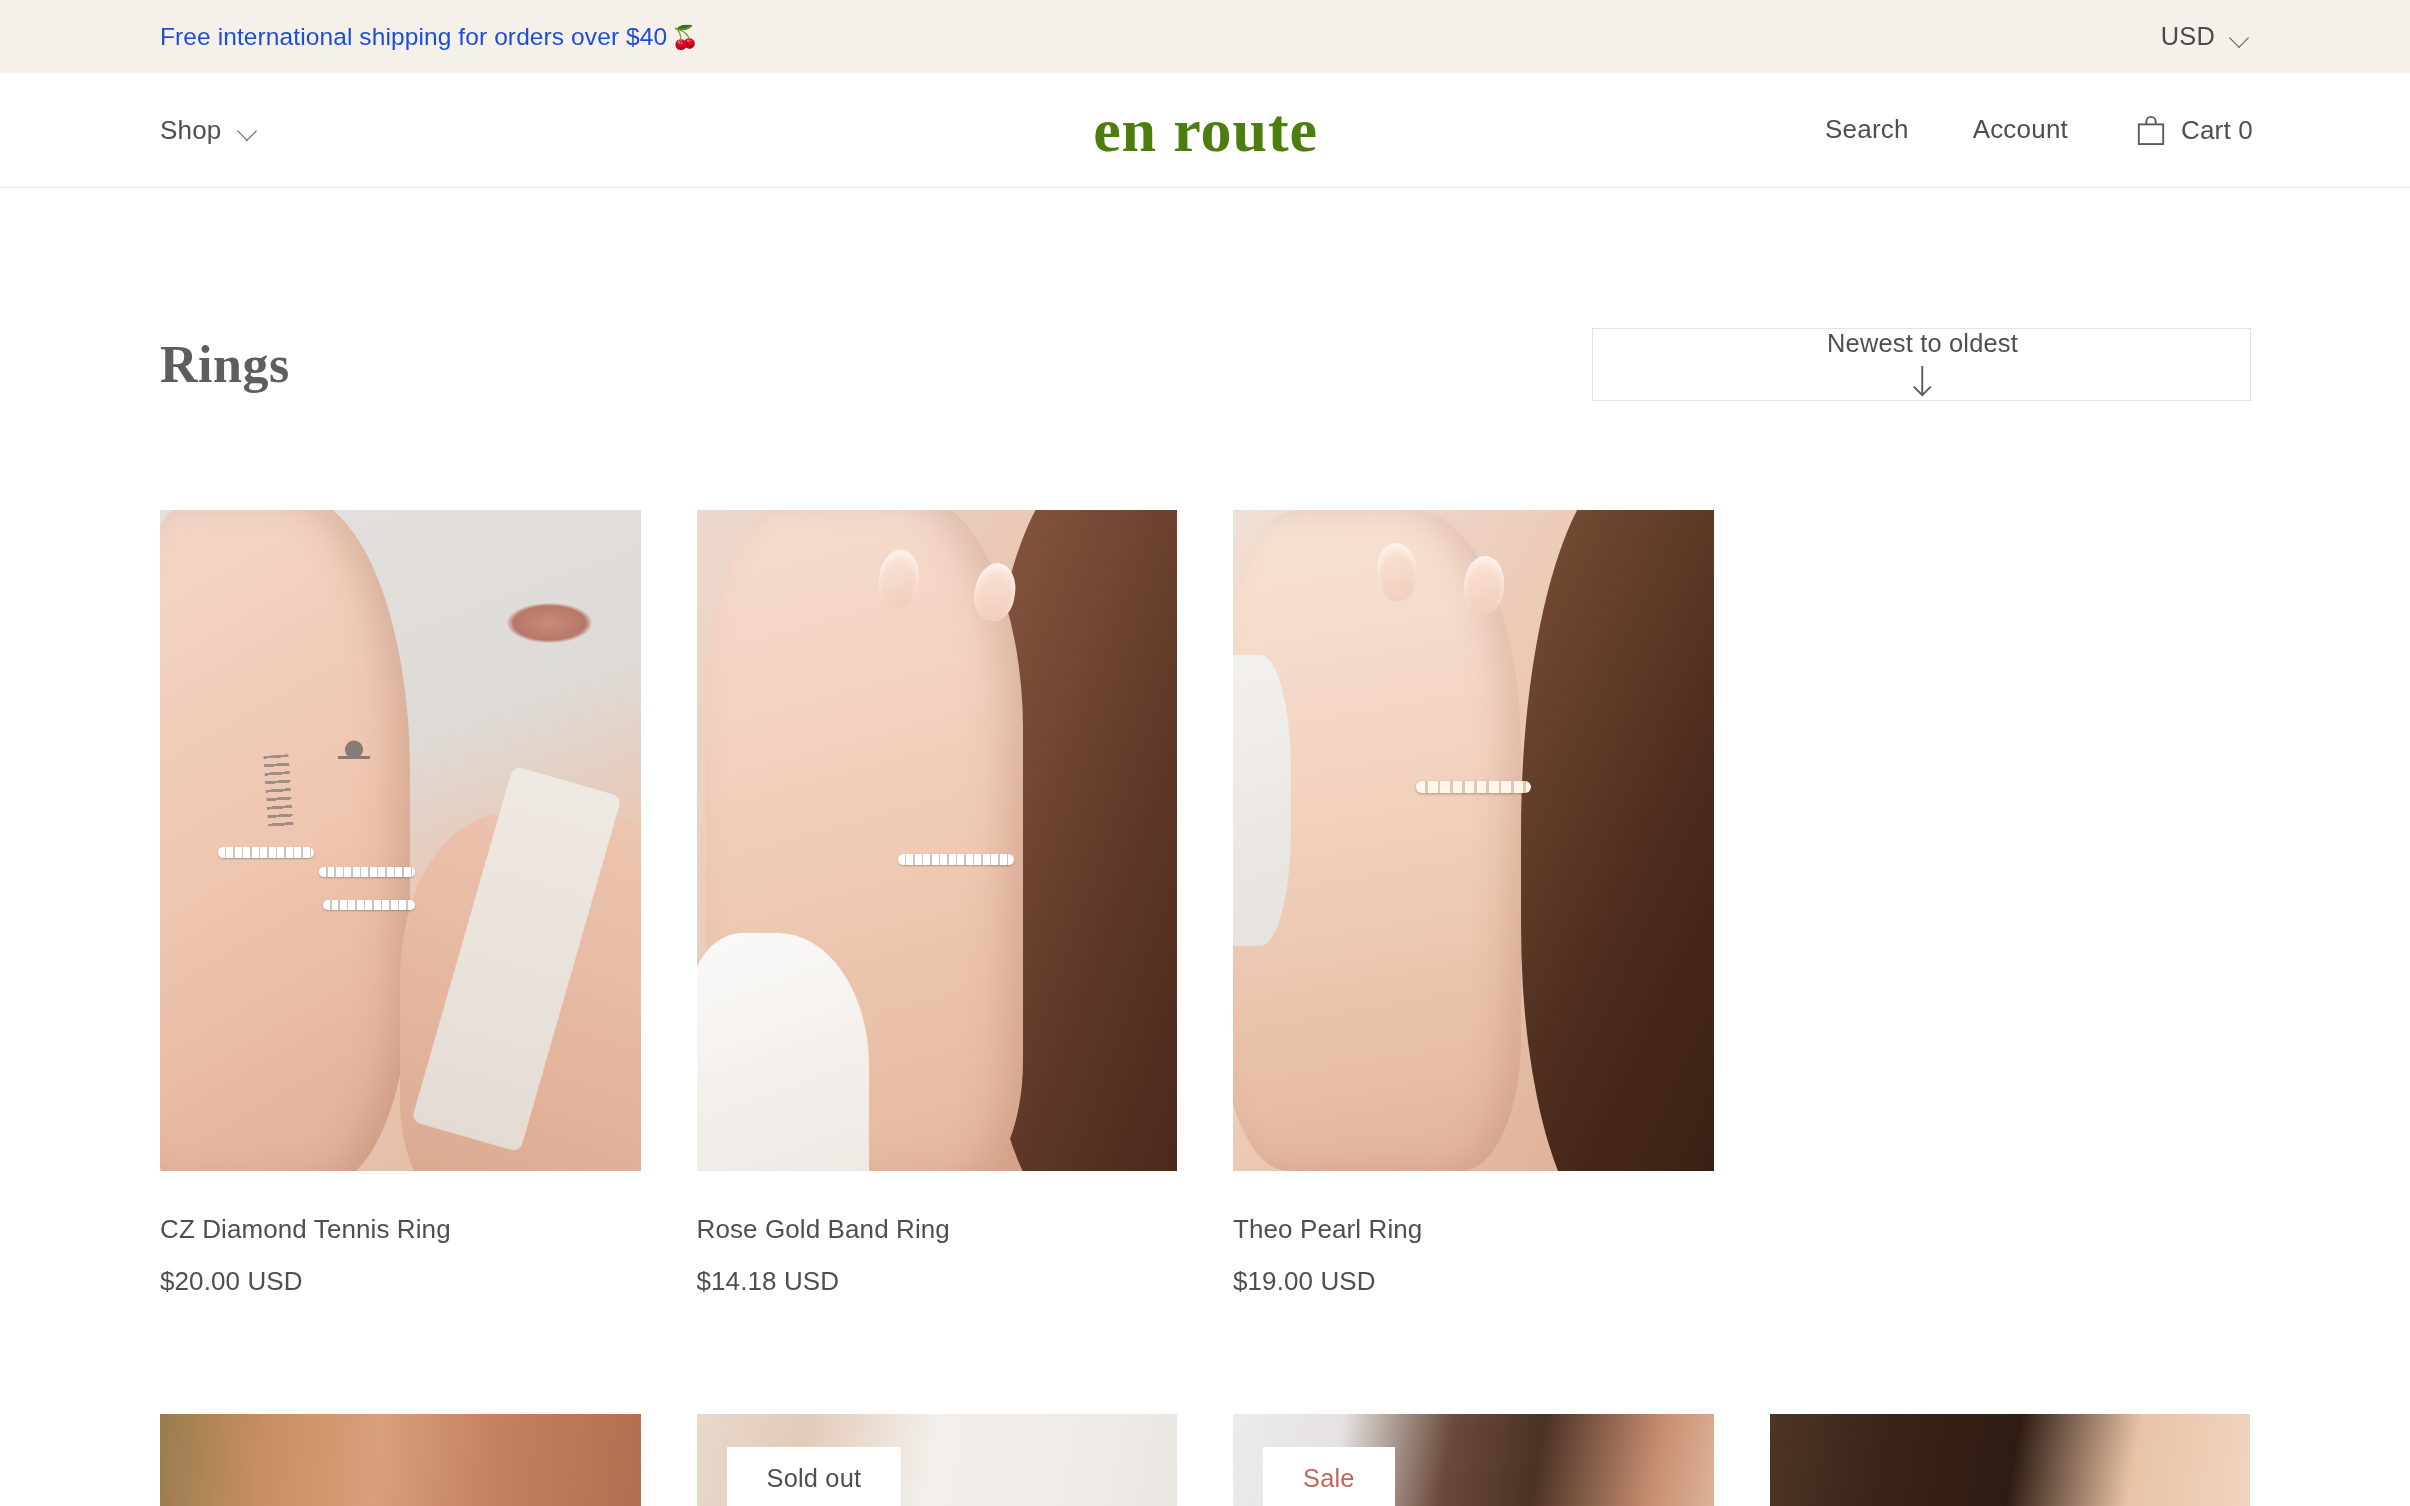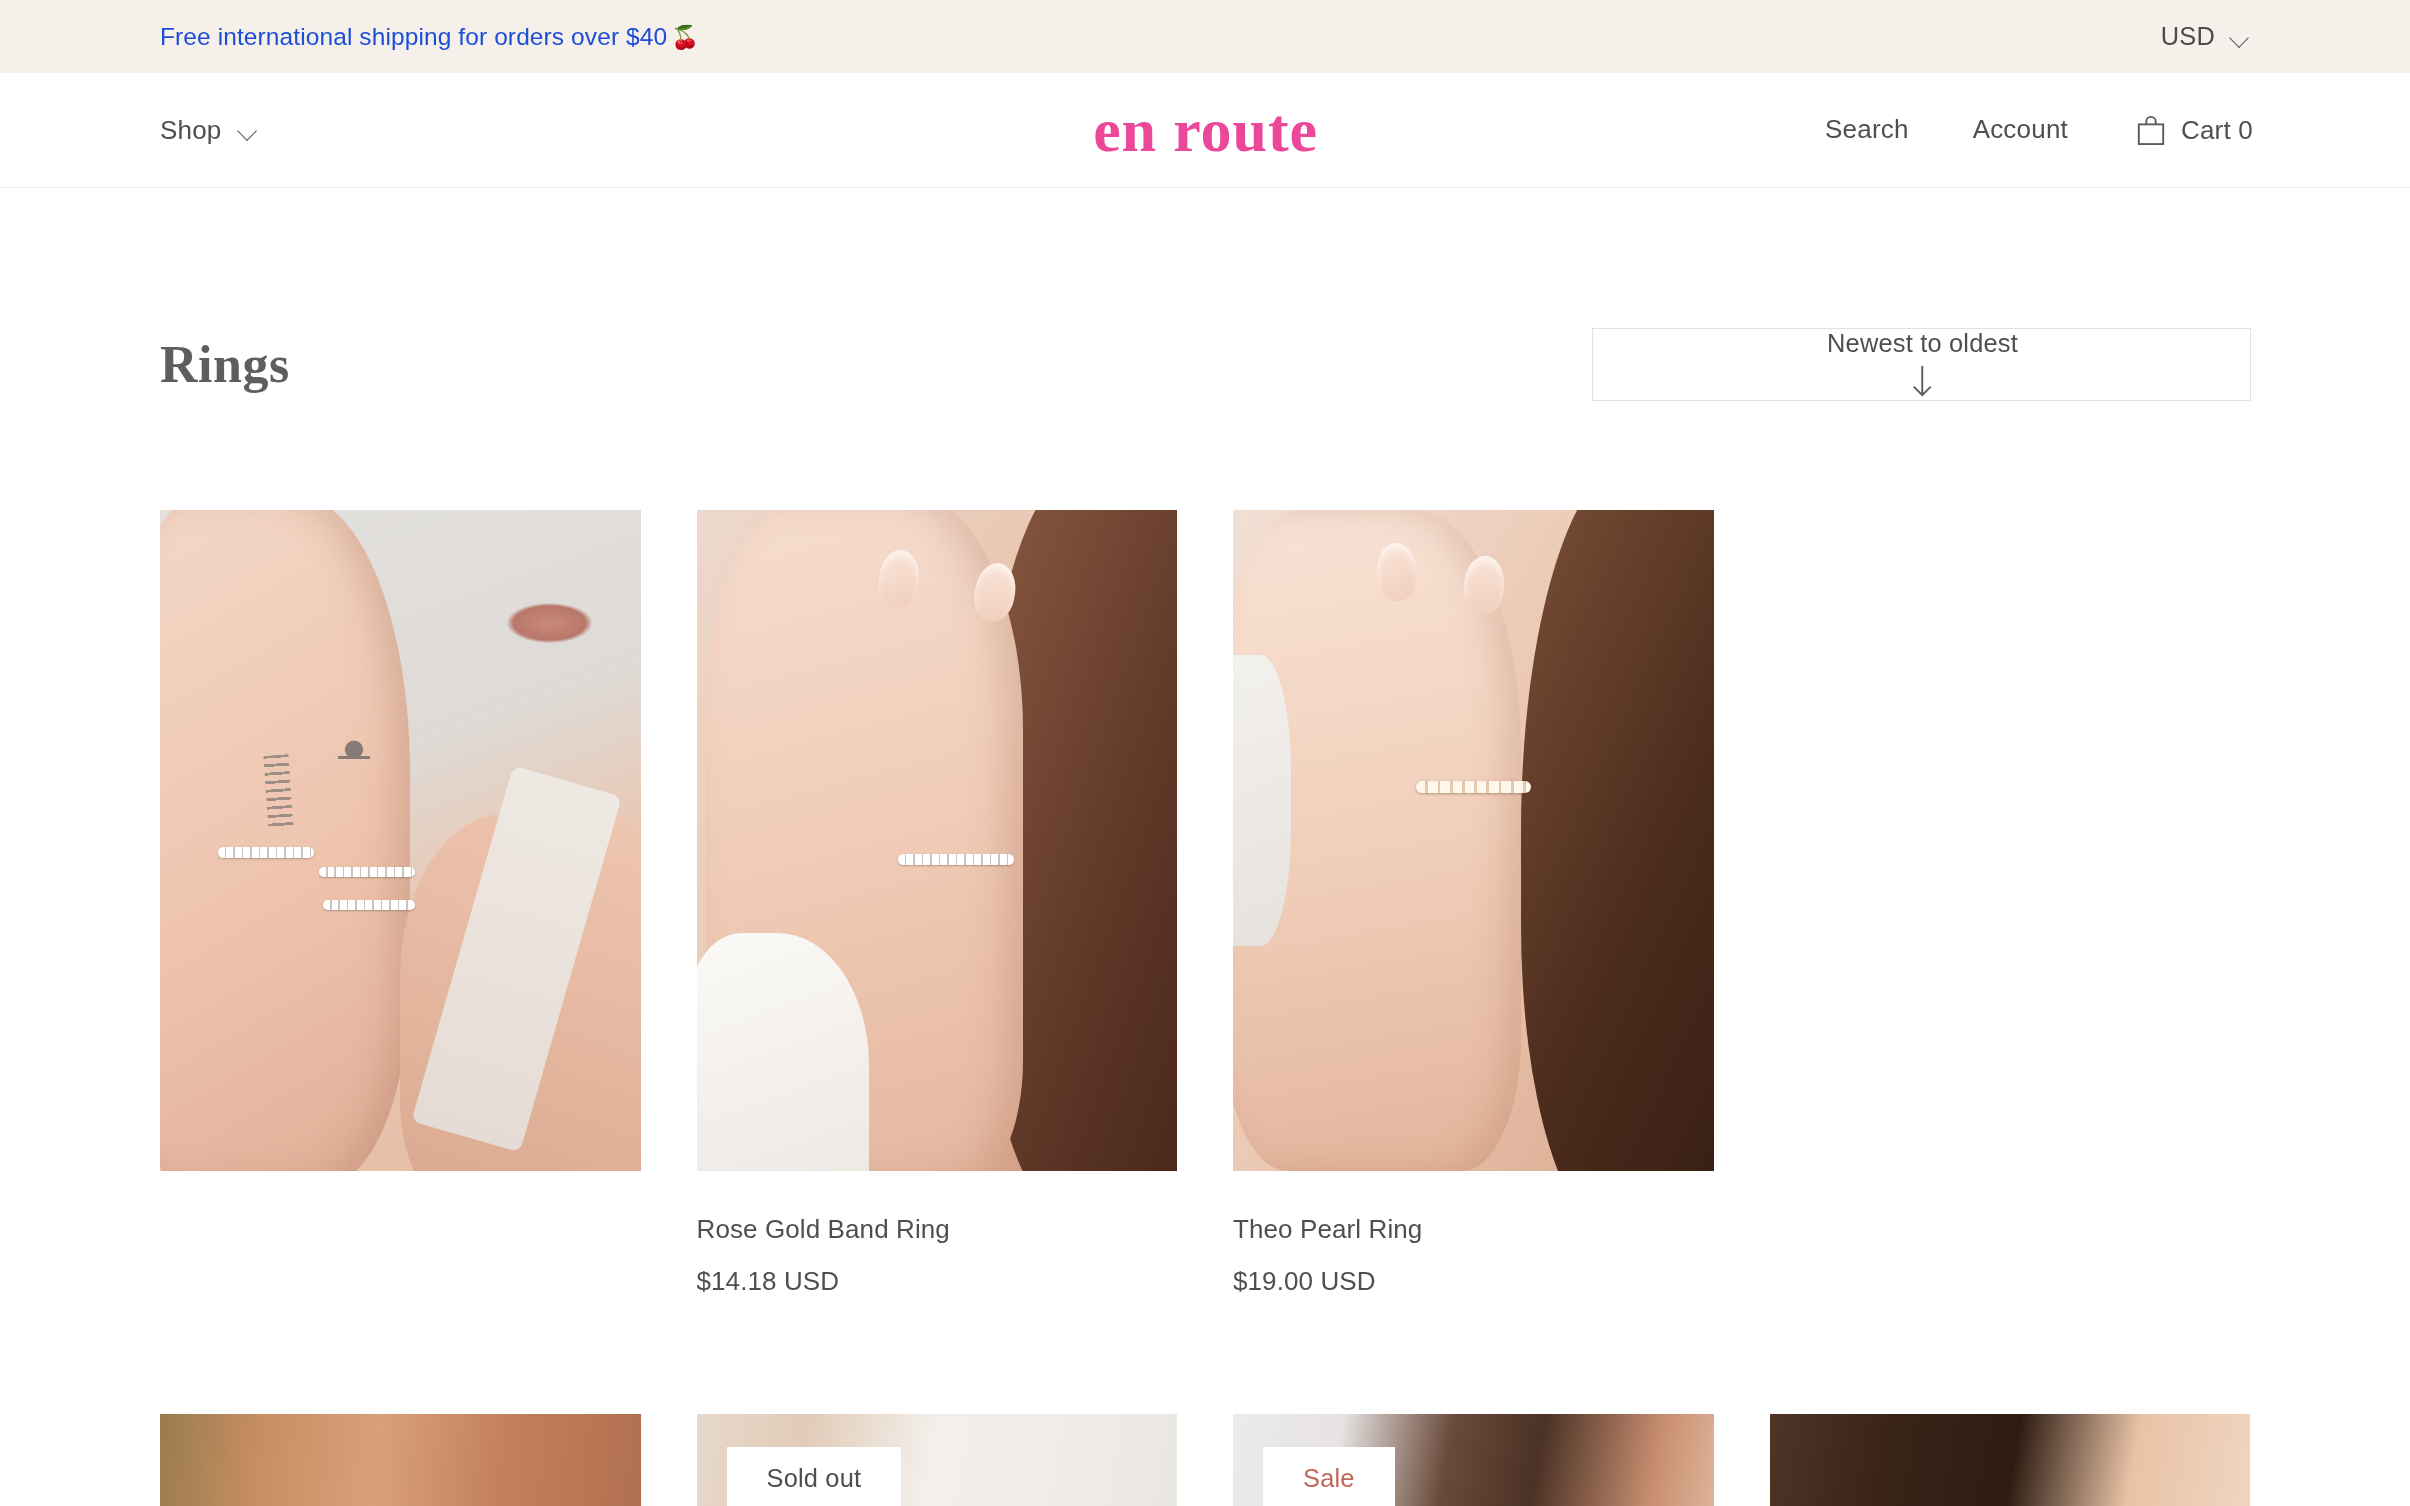--- a/index.html
+++ b/index.html
@@ -84,21 +84,21 @@
     letter-spacing: 0.2px;
   }
   .logo {
     position: absolute;
     left: 50%;
     transform: translateX(-50%);
     font-family: "Liberation Serif", serif;
     font-weight: 700;
     font-size: 62px;
     line-height: 1;
-    color: #ec4899;
+    color: #4d7c0f;
     letter-spacing: 0.9px;
     cursor: pointer;
     white-space: nowrap;
   }
   .nav-right {
     position: absolute;
     right: 158px;
     display: flex;
     gap: 0;
   }
@@ -389,20 +389,24 @@
       <div class="photo ph2">
         <div class="ph2-strap"></div>
         <div class="ph2-lip"></div>
         <div class="ph2-tattoo"></div>
         <div class="ph2-rose"></div>
         <div class="ring-cz" style="left:12%;top:51%;width:20%"></div>
         <div class="ring-cz" style="left:33%;top:54%;width:20%"></div>
         <div class="ring-cz" style="left:34%;top:59%;width:19%"></div>
       </div>
     </div>
+    <div class="product-info">
+      <div class="product-title">CZ Diamond Tennis Ring</div>
+      <div class="product-price">$20.00 USD</div>
+    </div>
   </article>
 
   <article class="product-card">
     <div class="product-media">
       <div class="photo ph3">
         <div class="ph3-cloth"></div>
         <div class="nail" style="left:38%;top:6%;transform:rotate(6deg)"></div>
         <div class="nail" style="left:58%;top:8%;transform:rotate(10deg)"></div>
         <div class="ring-cz" style="left:42%;top:52%;width:24%;height:11.3px"></div>
       </div>

